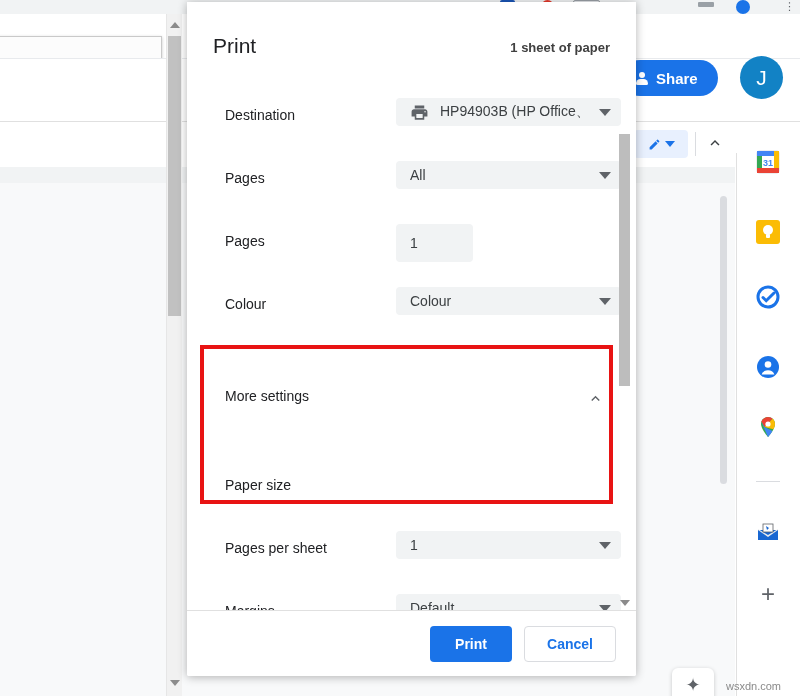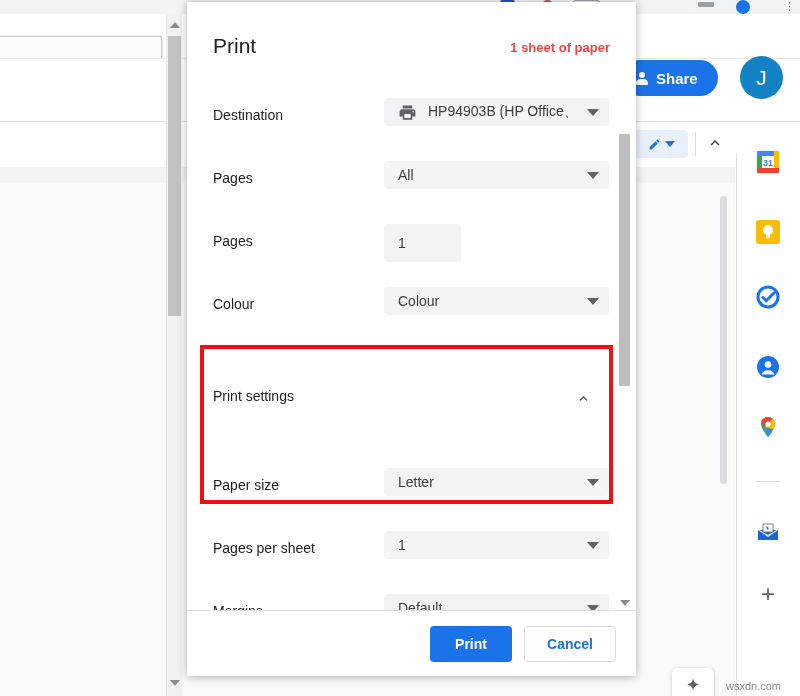--- a/index.html
+++ b/index.html
@@ -125,26 +125,26 @@
     position: absolute; left: 187px; top: 2px; width: 449px; height: 674px;
     background: #fff; box-shadow: 0 1px 10px rgba(0,0,0,0.30);
     border-radius: 0 0 2px 2px; overflow: hidden;
   }
   .pd-header { position: absolute; left: 0; top: 0; width: 449px; height: 72px; }
   .pd-title {
     position: absolute; left: 26px; top: 32px; font-size: 21px; color: #202124;
     font-weight: normal;
   }
   .pd-sheets {
-    position: absolute; right: 26px; top: 38px; font-size: 13px; color: #ef4444;
+    position: absolute; right: 26px; top: 38px; font-size: 13px; color: #404040;
     font-weight: bold;
   }
 
   .pd-body {
-    position: absolute; left: 0; top: 72px; width: 449px; height: 540px; overflow: hidden;
+    position: absolute; left: 12px; top: 72px; width: 449px; height: 540px; overflow: hidden;
   }
   .pd-row {
     position: absolute; left: 0; width: 423px; height: 63px;
   }
   .pd-label {
     position: absolute; left: 26px; top: 19px; font-size: 14px; color: #202124;
   }
   .pd-select {
     position: absolute; left: 197px; top: 10px; width: 225px; height: 28px;
     background: #f1f3f4; border-radius: 4px; display: flex; align-items: center;
@@ -358,34 +358,30 @@
 
       <div class="pd-row" style="top:203px;text-decoration:underline;">
         <div class="pd-label">Colour</div>
         <div class="pd-select">
           <span class="pd-select-text">Colour</span>
           <span class="caret-gray"></span>
         </div>
       </div>
 
       <div class="more-settings-row" style="top:302px;">
-        <div class="more-settings-label">Print settings</div>
+        <div class="more-settings-label">More settings</div>
         <span class="chev-up-small">
           <svg width="17" height="17" viewBox="0 0 24 24">
               <path fill="#5f6368" d="M7.41 15.41 12 10.83l4.59 4.58L18 14l-6-6-6 6z"></path>
             </svg>
         </span>
       </div>
 
       <div class="pd-row" style="top:384px;">
         <div class="pd-label">Paper size</div>
-        <div class="pd-select">
-          <span class="pd-select-text">Letter</span>
-          <span class="caret-gray"></span>
-        </div>
       </div>
 
       <div class="pd-row" style="top:447px;">
         <div class="pd-label">Pages per sheet</div>
         <div class="pd-select">
           <span class="pd-select-text">1</span>
           <span class="caret-gray"></span>
         </div>
       </div>
 

